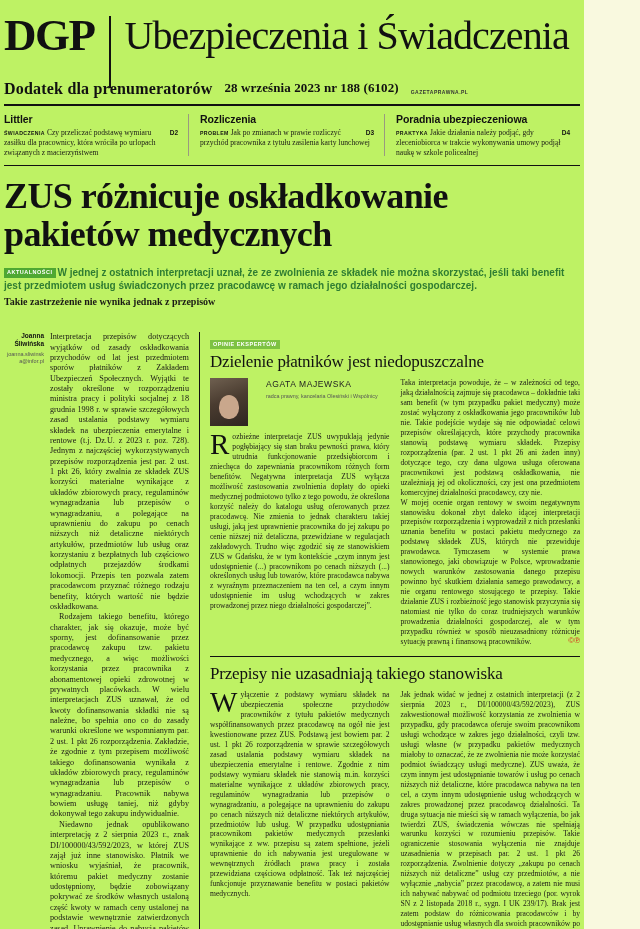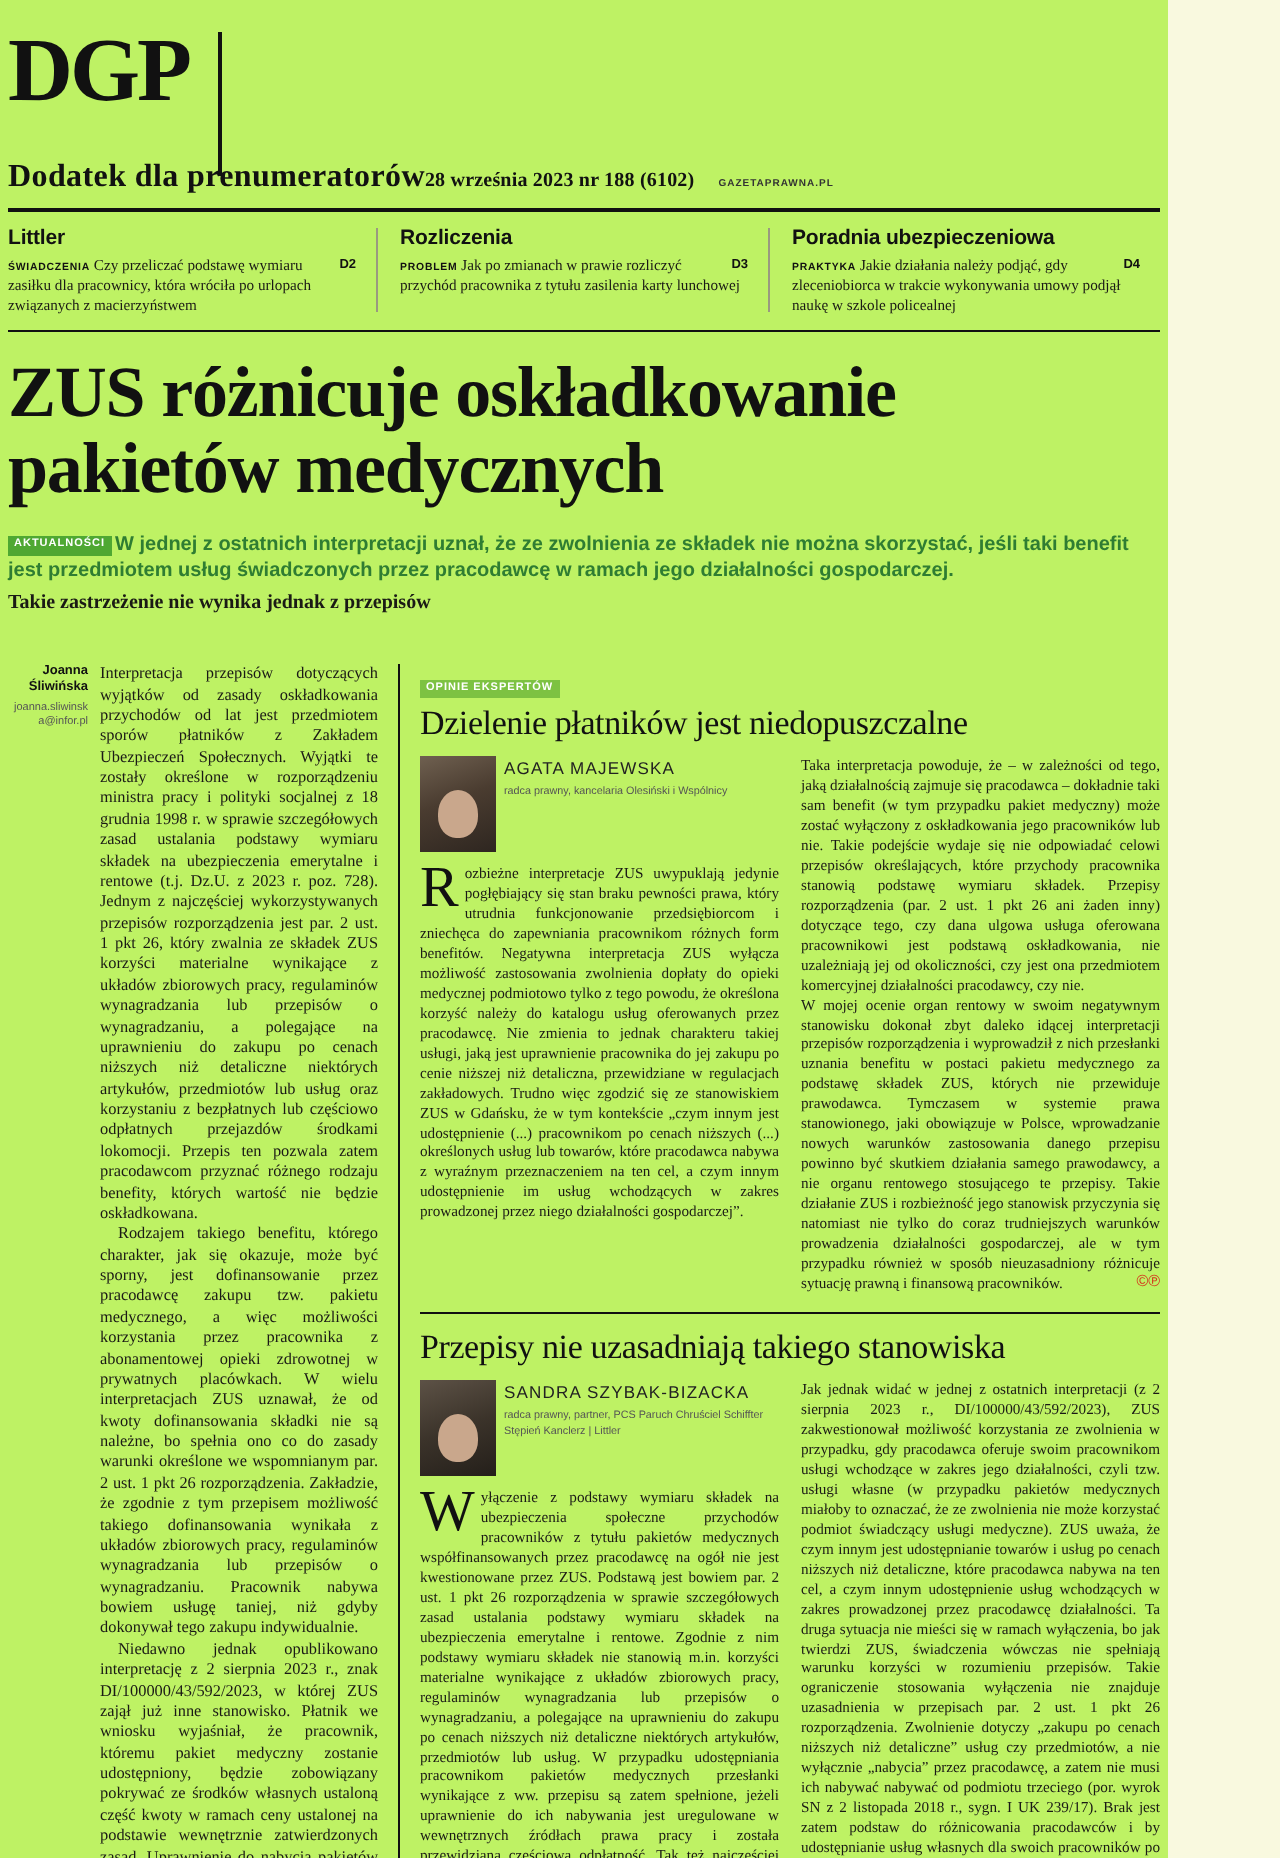--- a/index.html
+++ b/index.html
@@ -64,23 +64,23 @@
   .subtitle {
     font-family: "Liberation Serif", serif;
     font-weight: bold;
     font-size: 16px;
     letter-spacing: 0.2px;
     color: #111;
   }
   .issue {
     font-family: "Liberation Serif", serif;
     font-weight: bold;
-    font-size: 10px;
-    color: #111;
-    margin-left: 0;
+    font-size: 13px;
+    color: #111;
+    margin-left: 12px;
     padding-bottom: 2px;
     letter-spacing: 0.1px;
   }
   .site {
     font-family: "Liberation Sans", sans-serif;
     font-weight: bold;
     font-size: 5px;
     letter-spacing: 0.5px;
     color: #333;
     margin-left: 12px;
@@ -292,21 +292,21 @@
     line-height: 1.1;
     color: #111;
     letter-spacing: -0.2px;
     margin-bottom: 7px;
   }
   .exp-cols {
     display: flex;
     gap: 11px;
   }
   .exp-col { flex: 1; }
-  .exp-head-row { display: flex; gap: 4px; margin-bottom: 6px; }
+  .exp-head-row { display: flex; gap: 18px; margin-bottom: 6px; }
   .portrait {
     width: 38px; height: 48px;
     flex: none;
     background: linear-gradient(160deg, #6f6050 0%, #4a3c30 45%, #2e2620 100%);
     position: relative;
     overflow: hidden;
   }
   .portrait::after {
     content: "";
     position: absolute;
@@ -380,20 +380,21 @@
   }
 </style>
 </head>
 <body>
 
 <div class="page">
 
   <div class="masthead">
     <div class="dgp">DGP</div>
     <div class="mast-divider"></div>
+    <div class="mast-title">Ubezpieczenia i Świadczenia</div>
   </div>
 
   <div class="mast-second">
     <div class="subtitle">Dodatek dla prenumeratorów</div>
     <div class="issue">28 września 2023 nr 188 (6102)</div>
     <div class="site">GAZETAPRAWNA.PL</div>
   </div>
 
 
   <div class="rule-thick"></div>
@@ -478,27 +479,20 @@
         </div>
       </div>
 
       <div class="exp-divider"></div>
 
       
       <div>
         <div class="exp-heading">Przepisy nie uzasadniają takiego stanowiska</div>
         <div class="exp-cols">
           <div class="exp-col">
-            <div class="exp-head-row">
-              <div class="portrait p2"></div>
-              <div class="exp-meta">
-                <div class="exp-name">SANDRA SZYBAK-BIZACKA</div>
-                <div class="exp-role">radca prawny, partner, PCS Paruch Chruściel Schiffter Stępień Kanclerz | Littler</div>
-              </div>
-            </div>
             <div class="exp-body">
               <p class="dropcap">Wyłączenie z podstawy wymiaru składek na ubezpieczenia społeczne przychodów pracowników z tytułu pakietów medycznych współfinansowanych przez pracodawcę na ogół nie jest kwestionowane przez ZUS. Podstawą jest bowiem par. 2 ust. 1 pkt 26 rozporządzenia w sprawie szczegółowych zasad ustalania podstawy wymiaru składek na ubezpieczenia emerytalne i rentowe. Zgodnie z nim podstawy wymiaru składek nie stanowią m.in. korzyści materialne wynikające z układów zbiorowych pracy, regulaminów wynagradzania lub przepisów o wynagradzaniu, a polegające na uprawnieniu do zakupu po cenach niższych niż detaliczne niektórych artykułów, przedmiotów lub usług. W przypadku udostępniania pracownikom pakietów medycznych przesłanki wynikające z ww. przepisu są zatem spełnione, jeżeli uprawnienie do ich nabywania jest uregulowane w wewnętrznych źródłach prawa pracy i została przewidziana częściowa odpłatność. Tak też najczęściej funkcjonuje przyznawanie benefitu w postaci pakietów medycznych.</p>
             </div>
           </div>
           <div class="exp-col">
             <div class="exp-body">
               <p><span>Jak jednak widać w jednej z ostatnich interpretacji (z 2 sierpnia 2023 r., DI/100000/43/592/2023), ZUS zakwestionował możliwość korzystania ze zwolnienia w przypadku, gdy pracodawca oferuje swoim pracownikom usługi wchodzące w zakres jego działalności, czyli tzw. usługi własne (w przypadku pakietów medycznych miałoby to oznaczać, że ze zwolnienia nie może korzystać podmiot świadczący usługi medyczne). ZUS uważa, że czym innym jest udostępnianie towarów i usług po cenach niższych niż detaliczne, które pracodawca nabywa na ten cel, a czym innym udostępnienie usług wchodzących w zakres prowadzonej przez pracodawcę działalności. Ta druga sytuacja nie mieści się w ramach wyłączenia, bo jak twierdzi ZUS, świadczenia wówczas nie spełniają warunku korzyści w rozumieniu przepisów. Takie ograniczenie stosowania wyłączenia nie znajduje uzasadnienia w przepisach par. 2 ust. 1 pkt 26 rozporządzenia. Zwolnienie dotyczy „zakupu po cenach niższych niż detaliczne” usług czy przedmiotów, a nie wyłącznie „nabycia” przez pracodawcę, a zatem nie musi ich nabywać nabywać od podmiotu trzeciego (por. wyrok SN z 2 listopada 2018 r., sygn. I UK 239/17). Brak jest zatem podstaw do różnicowania pracodawców i by udostępnianie usług własnych dla swoich pracowników po preferencyjnych cenach było gorzej traktowane na gruncie ubezpieczeń społecznych niż udostępnianie towarów czy usług uprzednio nabywanych w tym celu przez pracodawcę.</span><span class="copy-mark">©℗</span></p>
             </div>
           </div>
         </div>

